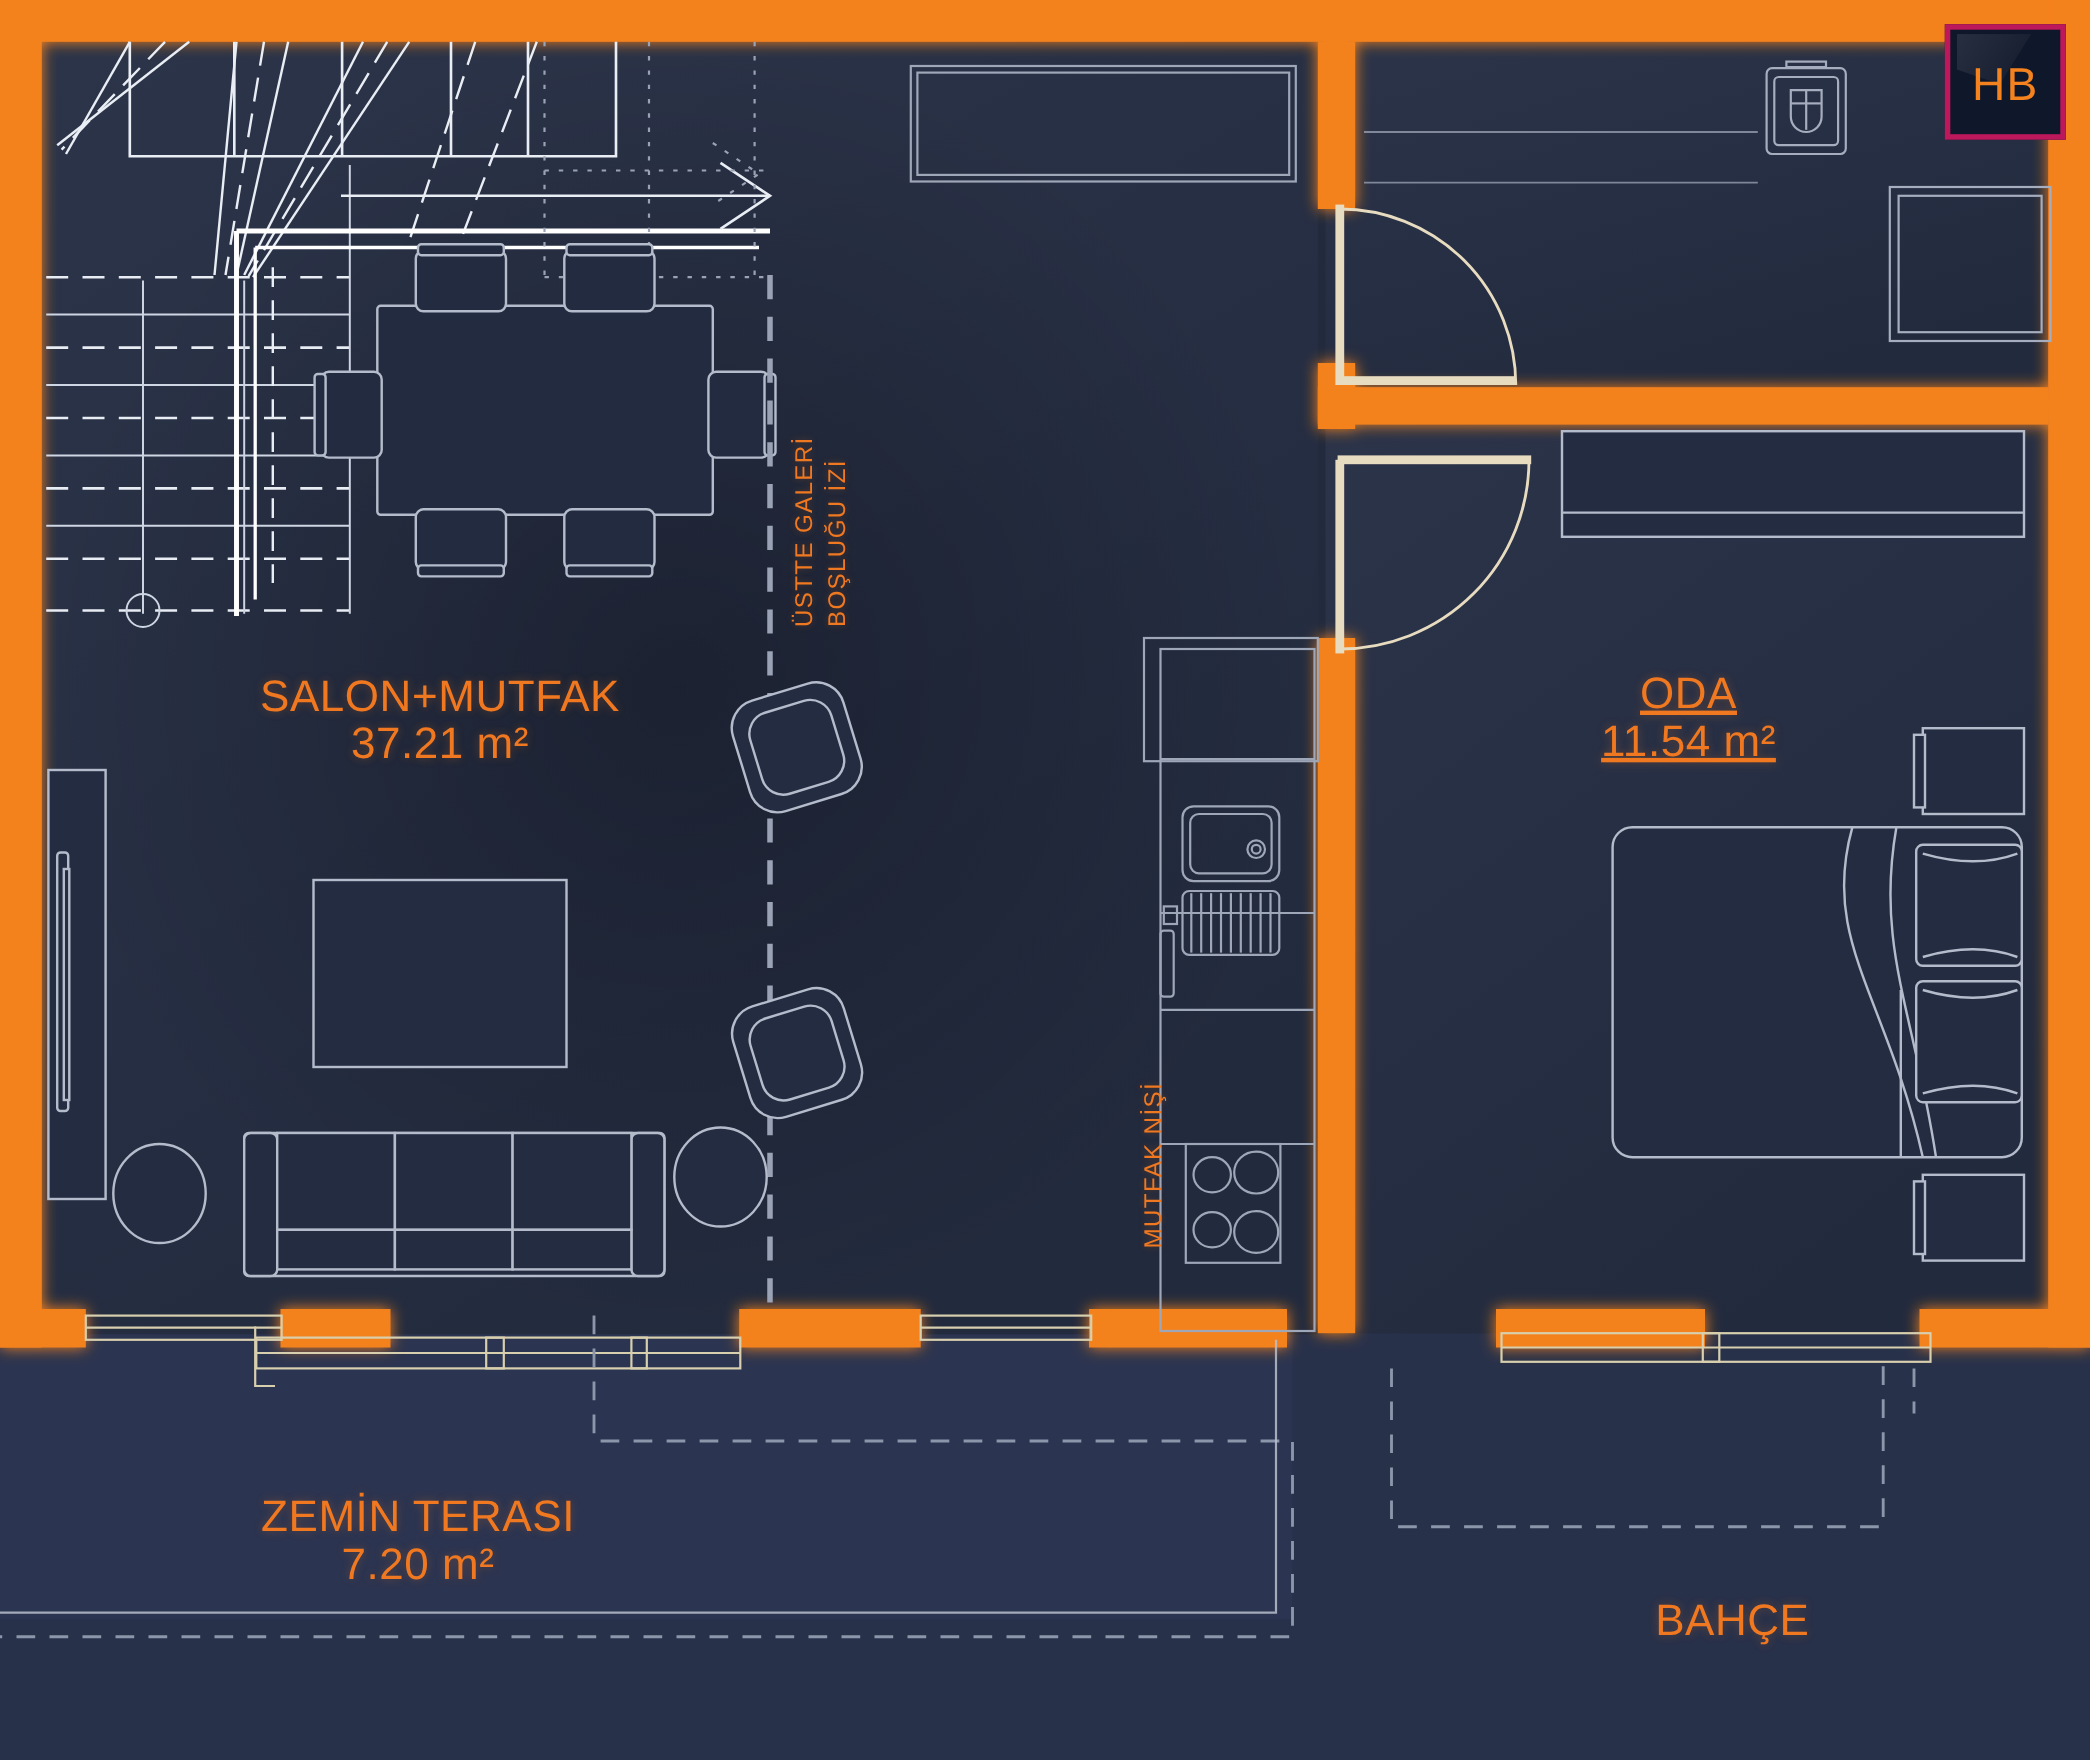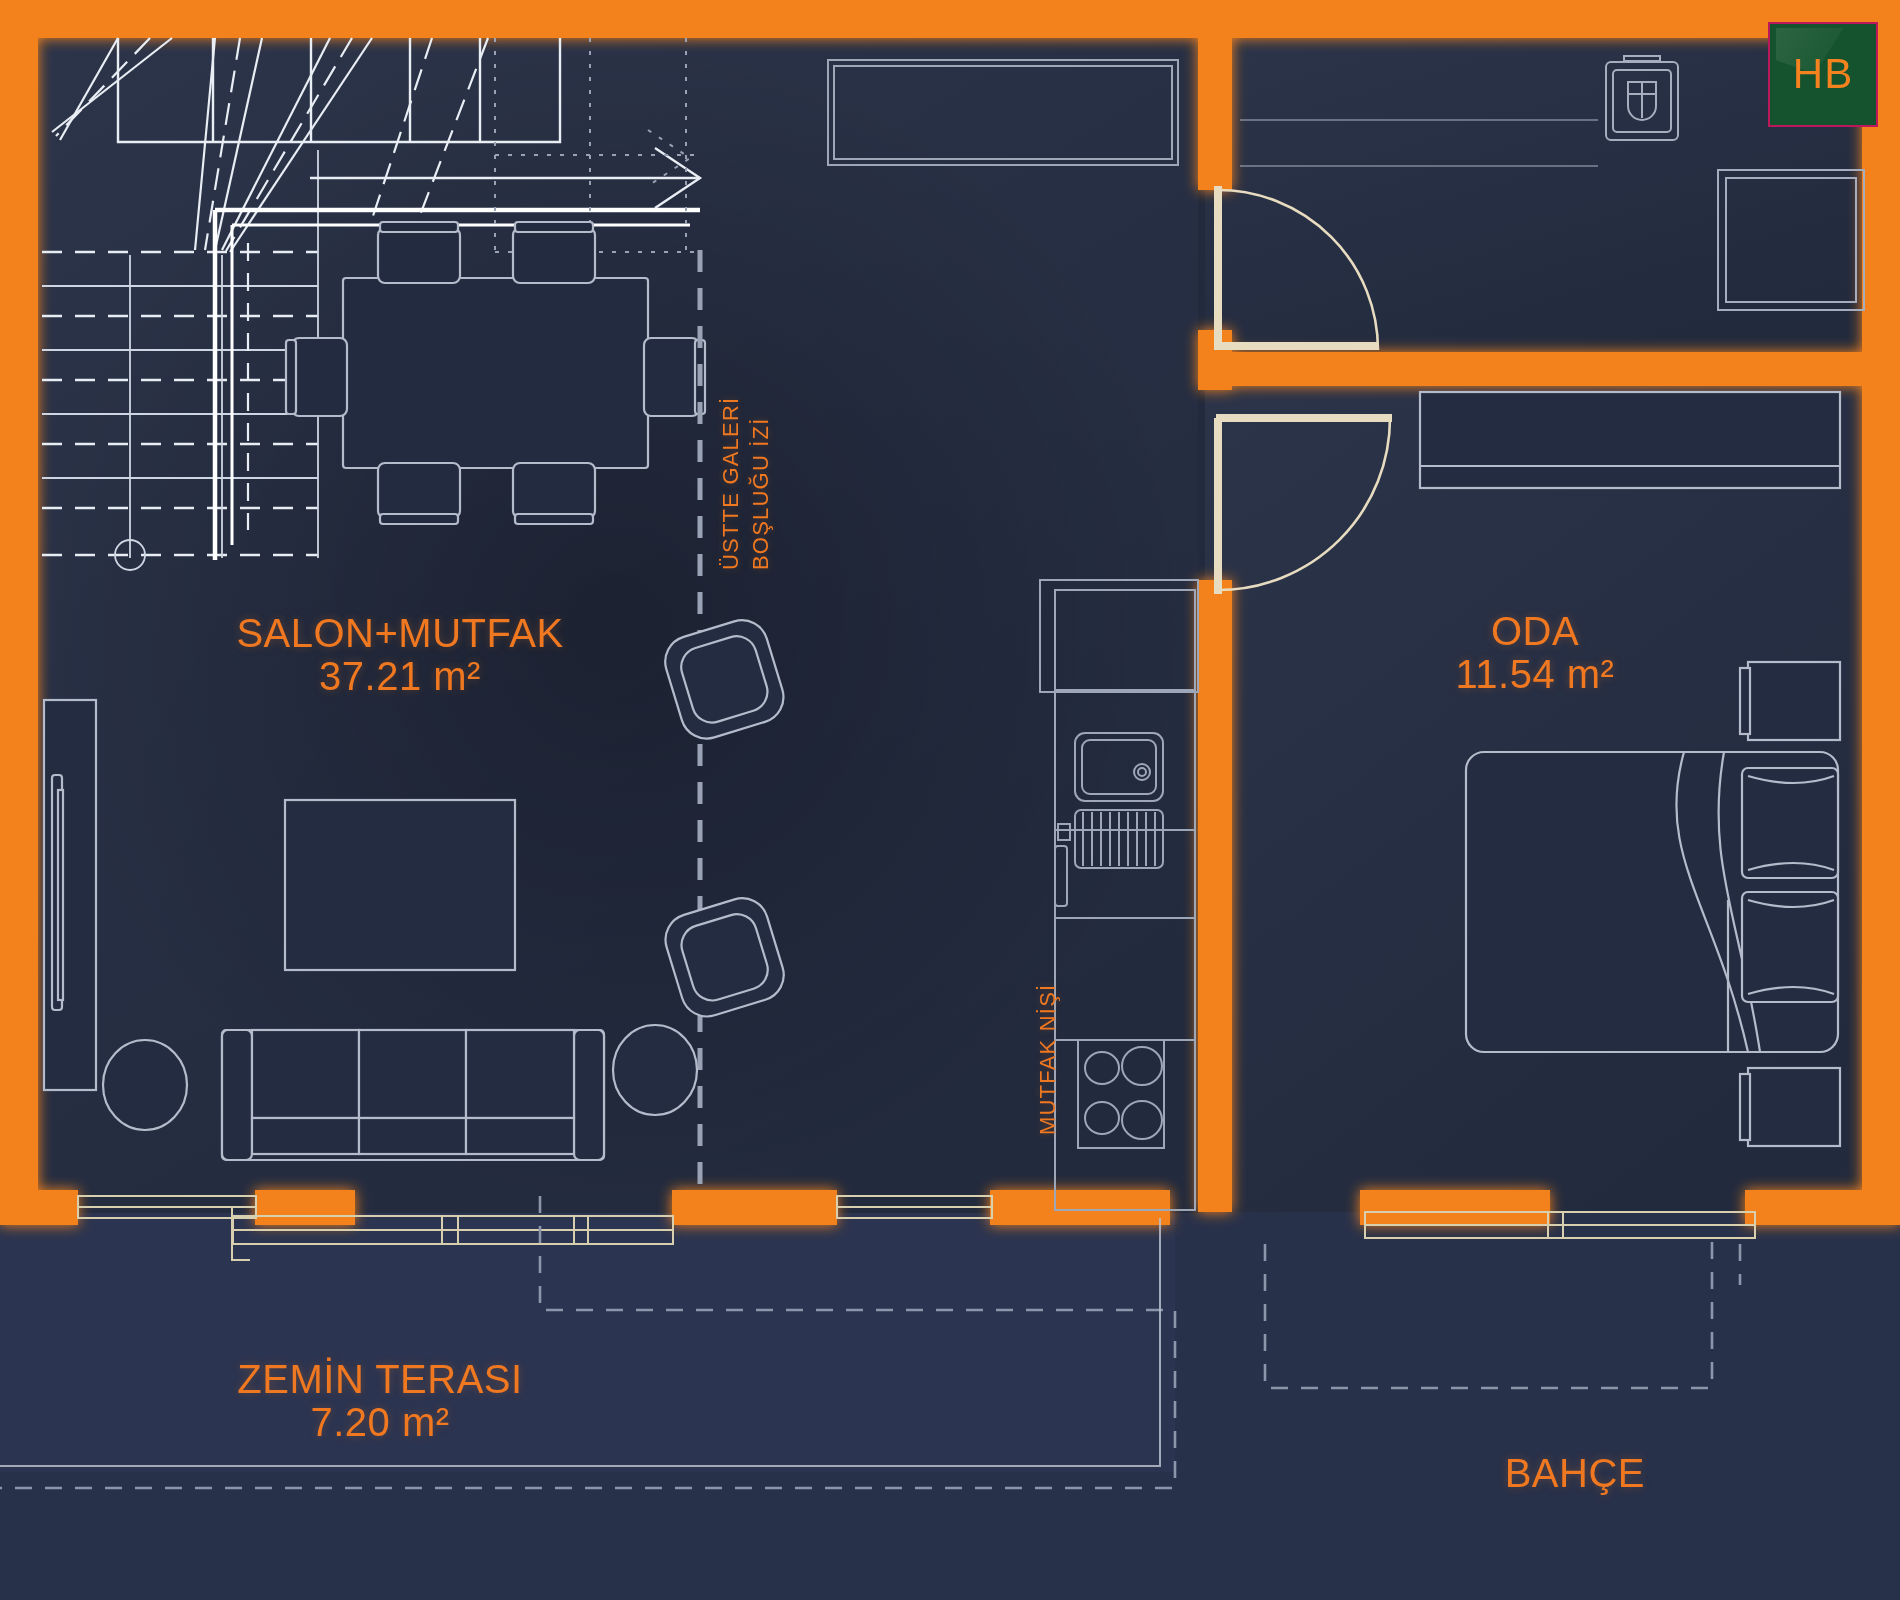--- a/index.html
+++ b/index.html
@@ -28,22 +28,22 @@
     font-size:22px;
     letter-spacing:1.2px;
     white-space:nowrap;
     transform-origin:0 0;
     text-shadow:0 0 7px rgba(240,120,32,.28);
   }
   #hb-badge{
     position:absolute;
     right:22px;top:22px;
     width:110px;height:105px;
-    background:#14532d;
-    border:2px solid #be185d;
+    background:#0f172a;
+    border:5px solid #be185d;
     box-sizing:border-box;
     overflow:hidden;
   }
   #hb-badge .sheen{
     position:absolute;left:6px;top:4px;
     width:96px;height:52px;
     background:linear-gradient(122deg,rgba(255,255,255,.10) 0%,rgba(255,255,255,.045) 52%,rgba(255,255,255,0) 53%);
     clip-path:polygon(0 0,100% 0,100% 36%,60% 100%,0 62%);
   }
   #hb-badge .txt{
@@ -407,21 +407,21 @@
     </g>
 
   </svg>
 
   <div class="roomlabel" style="left:190px;top:612px;width:420px;">
     <span class="nm">SALON+MUTFAK</span>
     <span class="ar">37.21 m²</span>
   </div>
 
 
-  <div class="roomlabel" style="left:1355px;top:610px;width:360px;">
+  <div class="roomlabel" style="left:1355px;top:610px;width:360px;text-decoration:underline;">
     <span class="nm">ODA</span>
     <span class="ar">11.54 m²</span>
   </div>
 
   <div class="roomlabel" style="left:170px;top:1318px;width:420px;margin-top:40px;">
     <span class="nm">ZEMİN TERASI</span>
     <span class="ar">7.20 m²</span>
   </div>
 
   <div class="roomlabel" style="left:1265px;top:1452px;width:380px;text-align:right;">

